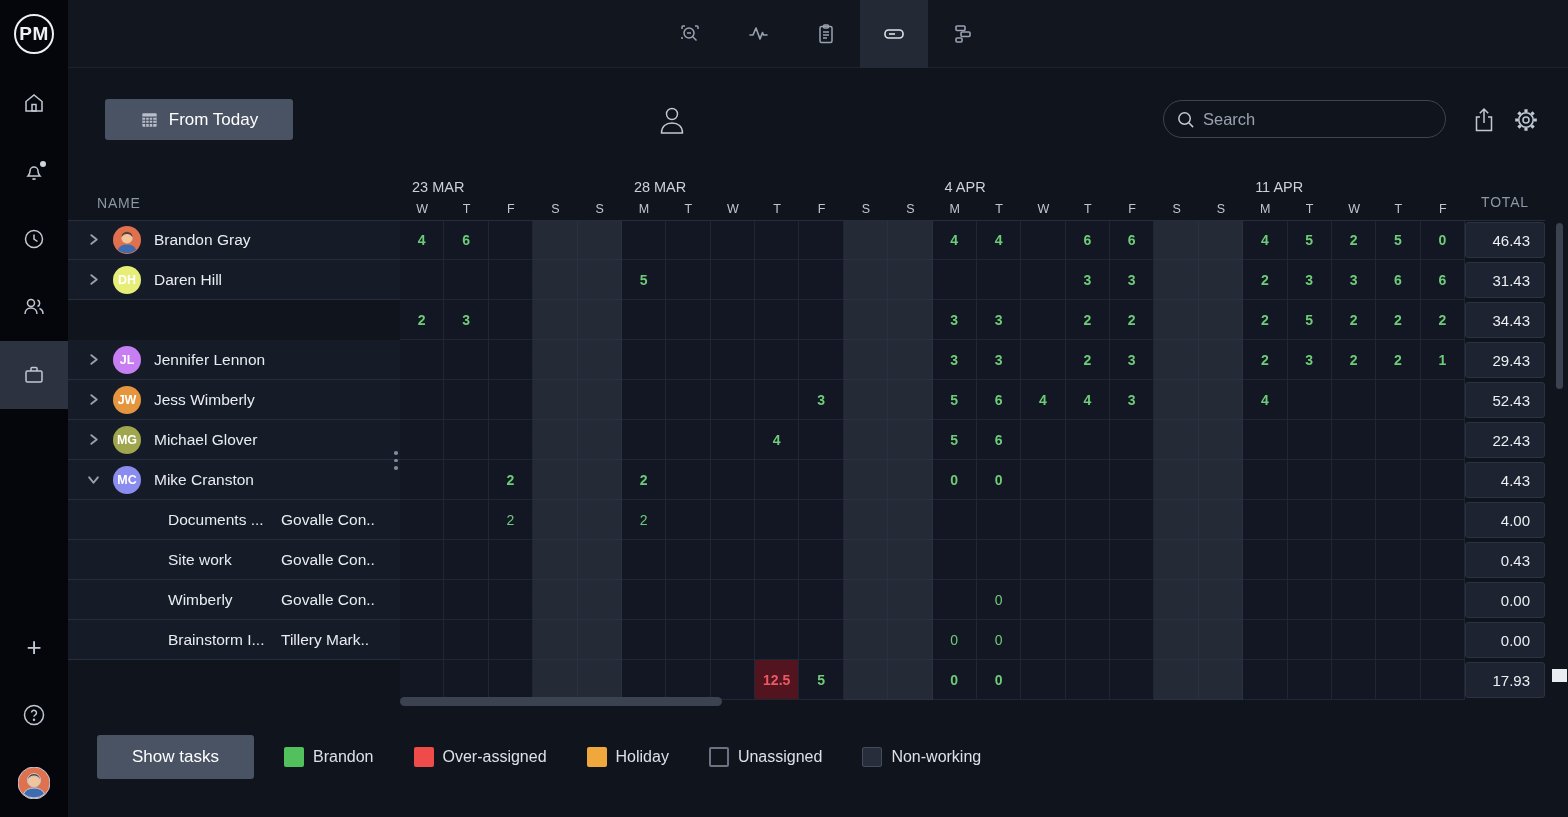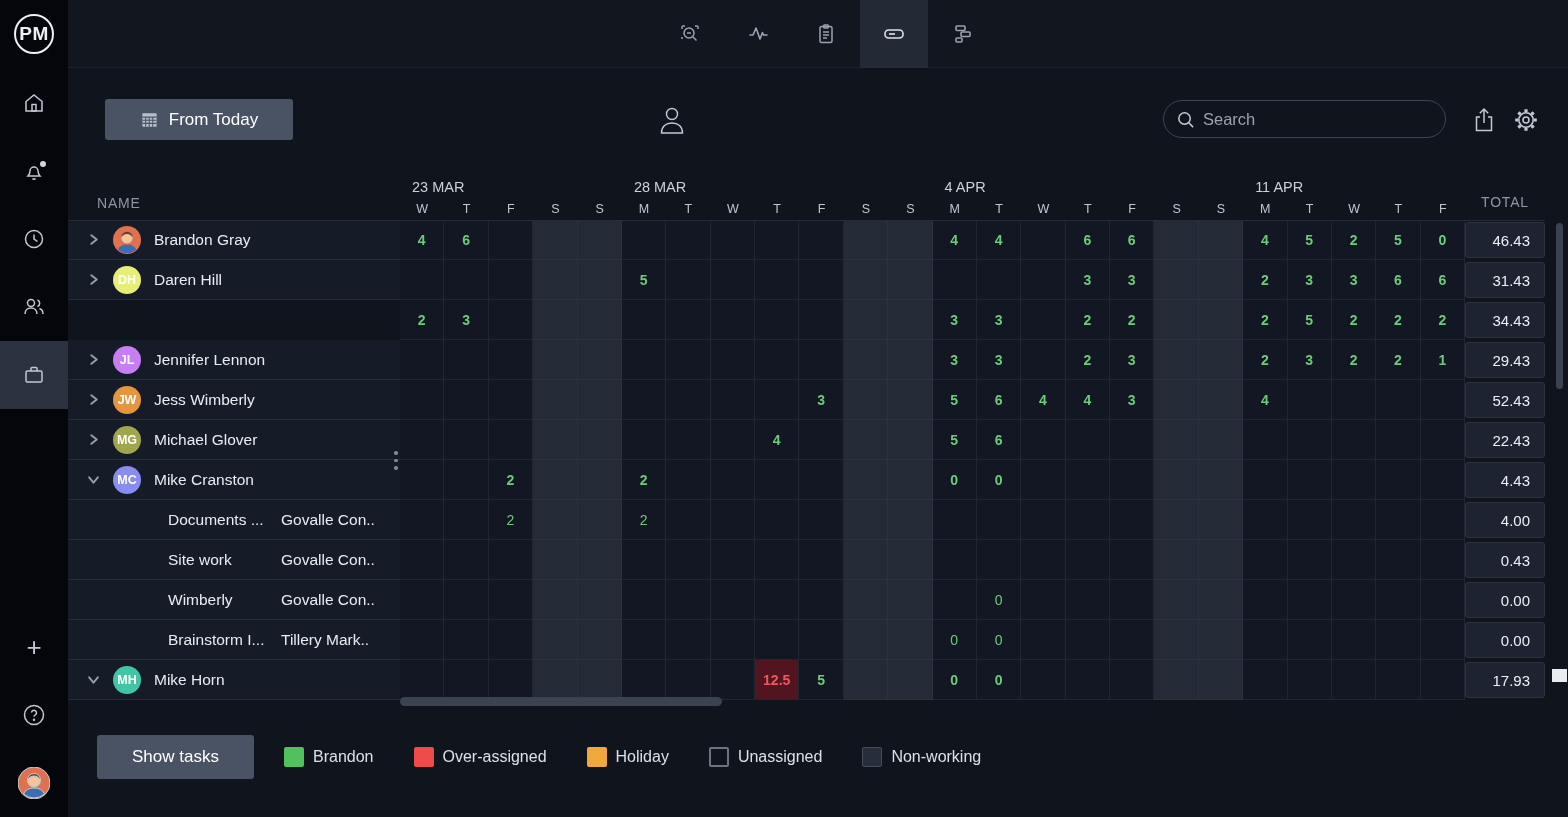--- a/index.html
+++ b/index.html
@@ -722,29 +722,20 @@
       <div class="cell" style="grid-area: 13 / 17;"></div>
       <div class="cell" style="grid-area: 13 / 18;"></div>
       <div class="cell weekend" style="grid-area: 13 / 19;"></div>
       <div class="cell weekend" style="grid-area: 13 / 20;"></div>
       <div class="cell" style="grid-area: 13 / 21;"></div>
       <div class="cell" style="grid-area: 13 / 22;"></div>
       <div class="cell" style="grid-area: 13 / 23;"></div>
       <div class="cell" style="grid-area: 13 / 24;"></div>
       <div class="cell" style="grid-area: 13 / 25;"></div>
       <div class="total-cell" style="grid-row: 13;">0.00</div>
-      <div class="name-cell" style="grid-row: 14;">
-        <div class="chev expanded">
-          <svg width="13" height="13" viewBox="0 0 12 12">
-            <polyline points="4,2 9,6 4,10" fill="none" stroke="#98a0ae" stroke-width="1.8" stroke-linecap="round" stroke-linejoin="round"></polyline>
-          </svg>
-        </div>
-        <div class="avatar" style="background: rgb(65, 197, 165);">MH</div>
-        <div class="row-name">Mike Horn</div>
-      </div>
       <div class="cell" style="grid-area: 14 / 2;"></div>
       <div class="cell" style="grid-area: 14 / 3;"></div>
       <div class="cell" style="grid-area: 14 / 4;"></div>
       <div class="cell weekend" style="grid-area: 14 / 5;"></div>
       <div class="cell weekend" style="grid-area: 14 / 6;"></div>
       <div class="cell" style="grid-area: 14 / 7;"></div>
       <div class="cell" style="grid-area: 14 / 8;"></div>
       <div class="cell" style="grid-area: 14 / 9;"></div>
       <div class="cell over" style="grid-area: 14 / 10;">
         <div class="val overtxt">12.5</div>

